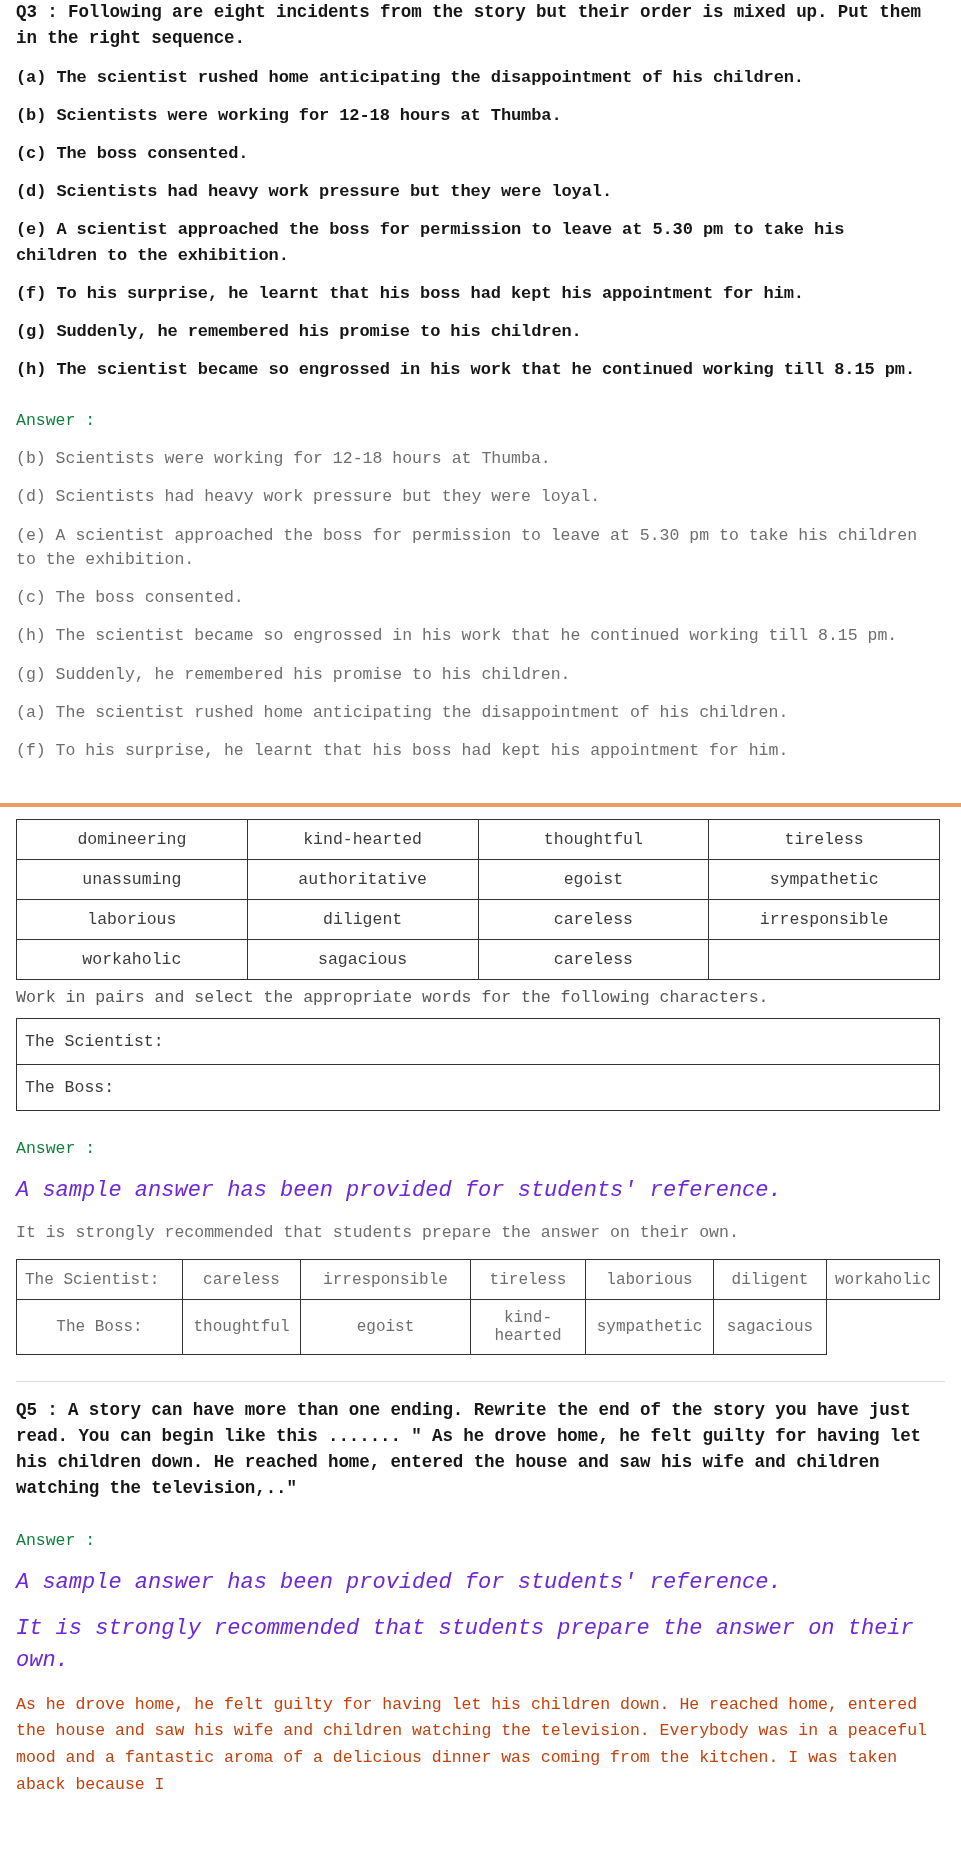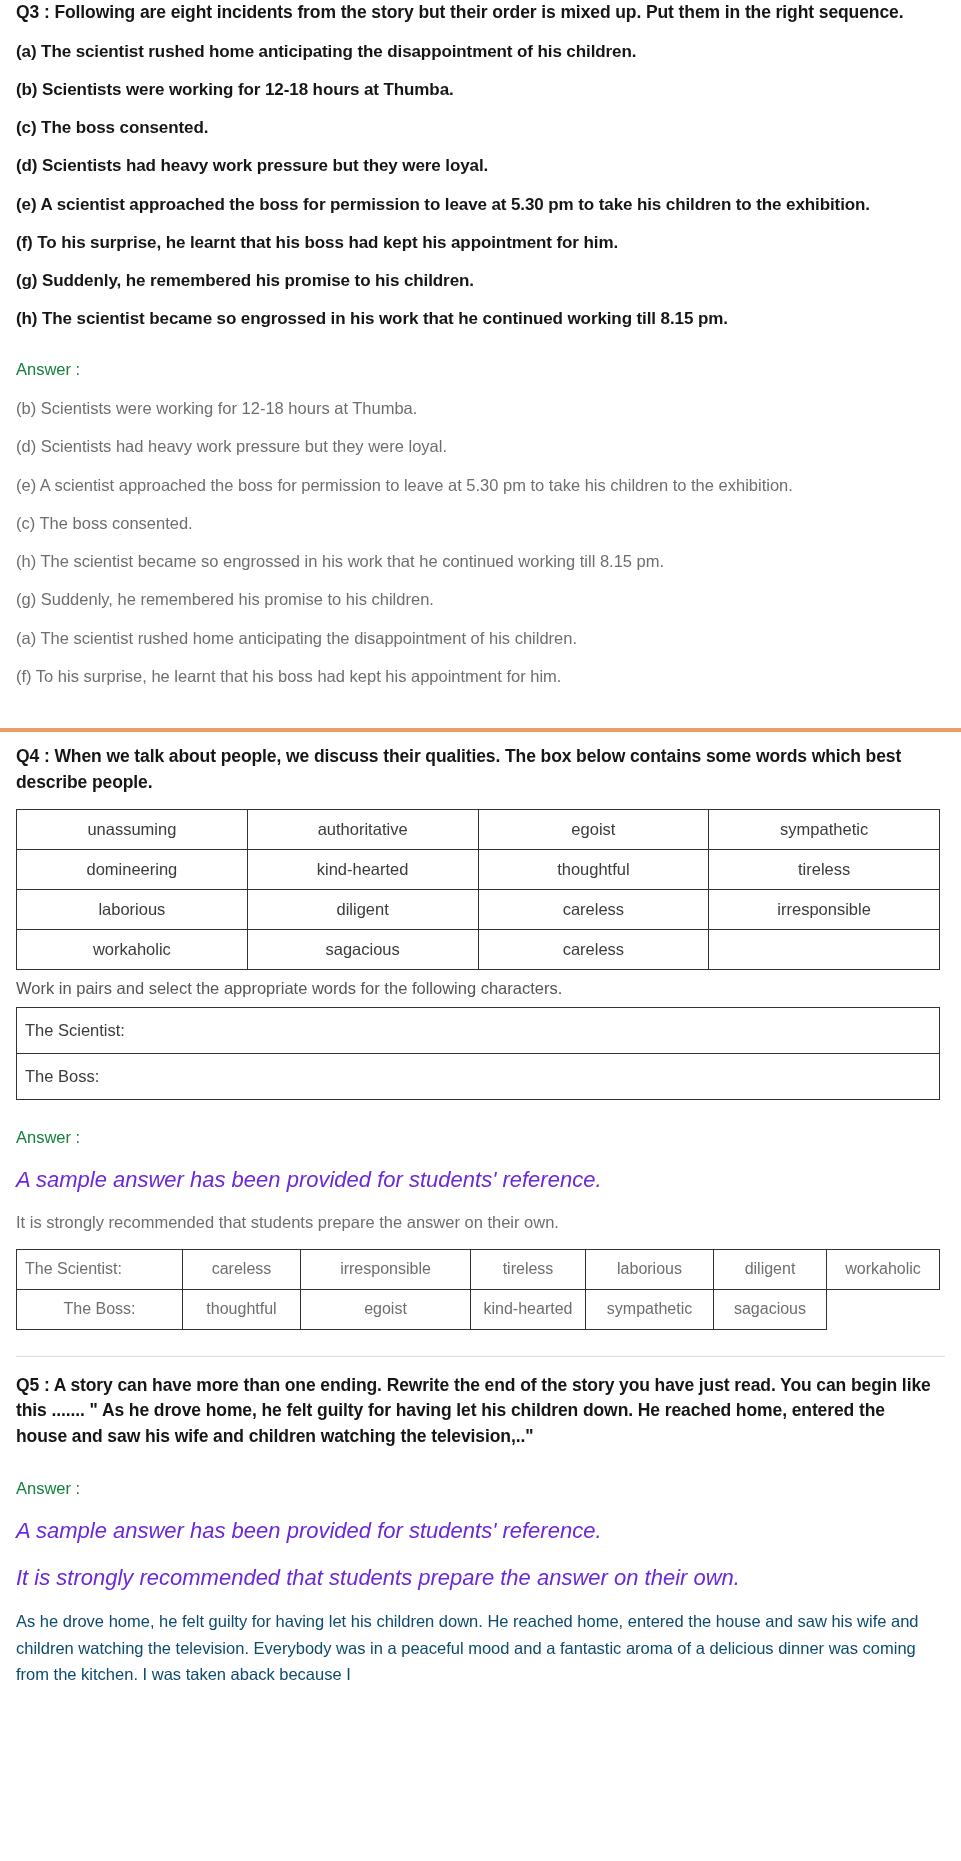--- a/index.html
+++ b/index.html
@@ -15,20 +15,21 @@
     overflow: hidden;
   }
   .page {
     position: relative;
     width: 961px;
     padding: 0;
     box-sizing: border-box;
   }
   .inner {
     padding: 0 30px 0 16px;
+    font-family: Liberation Mono, monospace;
   }
   
   .q-head {
     font-size: 17.5px;
     font-weight: bold;
     color: #161616;
     line-height: 1.48;
     margin: 0 0 13px 0;
     letter-spacing: -0.1px;
   }
@@ -62,21 +63,21 @@
     margin: 0 0 14px 0;
   }
   .ans-plain {
     font-size: 16.5px;
     color: #6e6e6e;
     line-height: 1.47;
     margin: 0 0 14px 0;
   }
   .body-para {
     font-size: 16.5px;
-    color: #0c4a6e;
+    color: #c2410c;
     line-height: 1.62;
     margin: 0 0 6px 0;
   }
   .note-line {
     font-size: 16.5px;
     color: #565656;
     line-height: 1.47;
     margin: 0 0 7px 0;
   }
   .spacer-sm { height: 14px; }
@@ -173,35 +174,34 @@
     <p class="ans-item">(h) The scientist became so engrossed in his work that he continued working till 8.15 pm.</p>
     <p class="ans-item">(g) Suddenly, he remembered his promise to his children.</p>
     <p class="ans-item">(a) The scientist rushed home anticipating the disappointment of his children.</p>
     <p class="ans-item">(f) To his surprise, he learnt that his boss had kept his appointment for him.</p>
   </div>
 
   <div class="spacer-md"></div>
   <div class="divider-orange"></div>
 
   <div class="inner" style="padding-top:12px;">
-    <p class="q-head">Q4 :  When we talk about people, we discuss their qualities. The box below contains some words which best describe people.</p>
 
     <table class="doc-table words-table">
       <tbody>
           <tr>
+        <td>domineering</td>
+        <td>kind-hearted</td>
+        <td>thoughtful</td>
+        <td>tireless</td>
+      </tr>
+      <tr>
         <td>unassuming</td>
         <td>authoritative</td>
         <td>egoist</td>
         <td>sympathetic</td>
-      </tr>
-      <tr>
-        <td>domineering</td>
-        <td>kind-hearted</td>
-        <td>thoughtful</td>
-        <td>tireless</td>
       </tr>
       <tr>
         <td>laborious</td>
         <td>diligent</td>
         <td>careless</td>
         <td>irresponsible</td>
       </tr>
       <tr>
         <td>workaholic</td>
         <td>sagacious</td>

